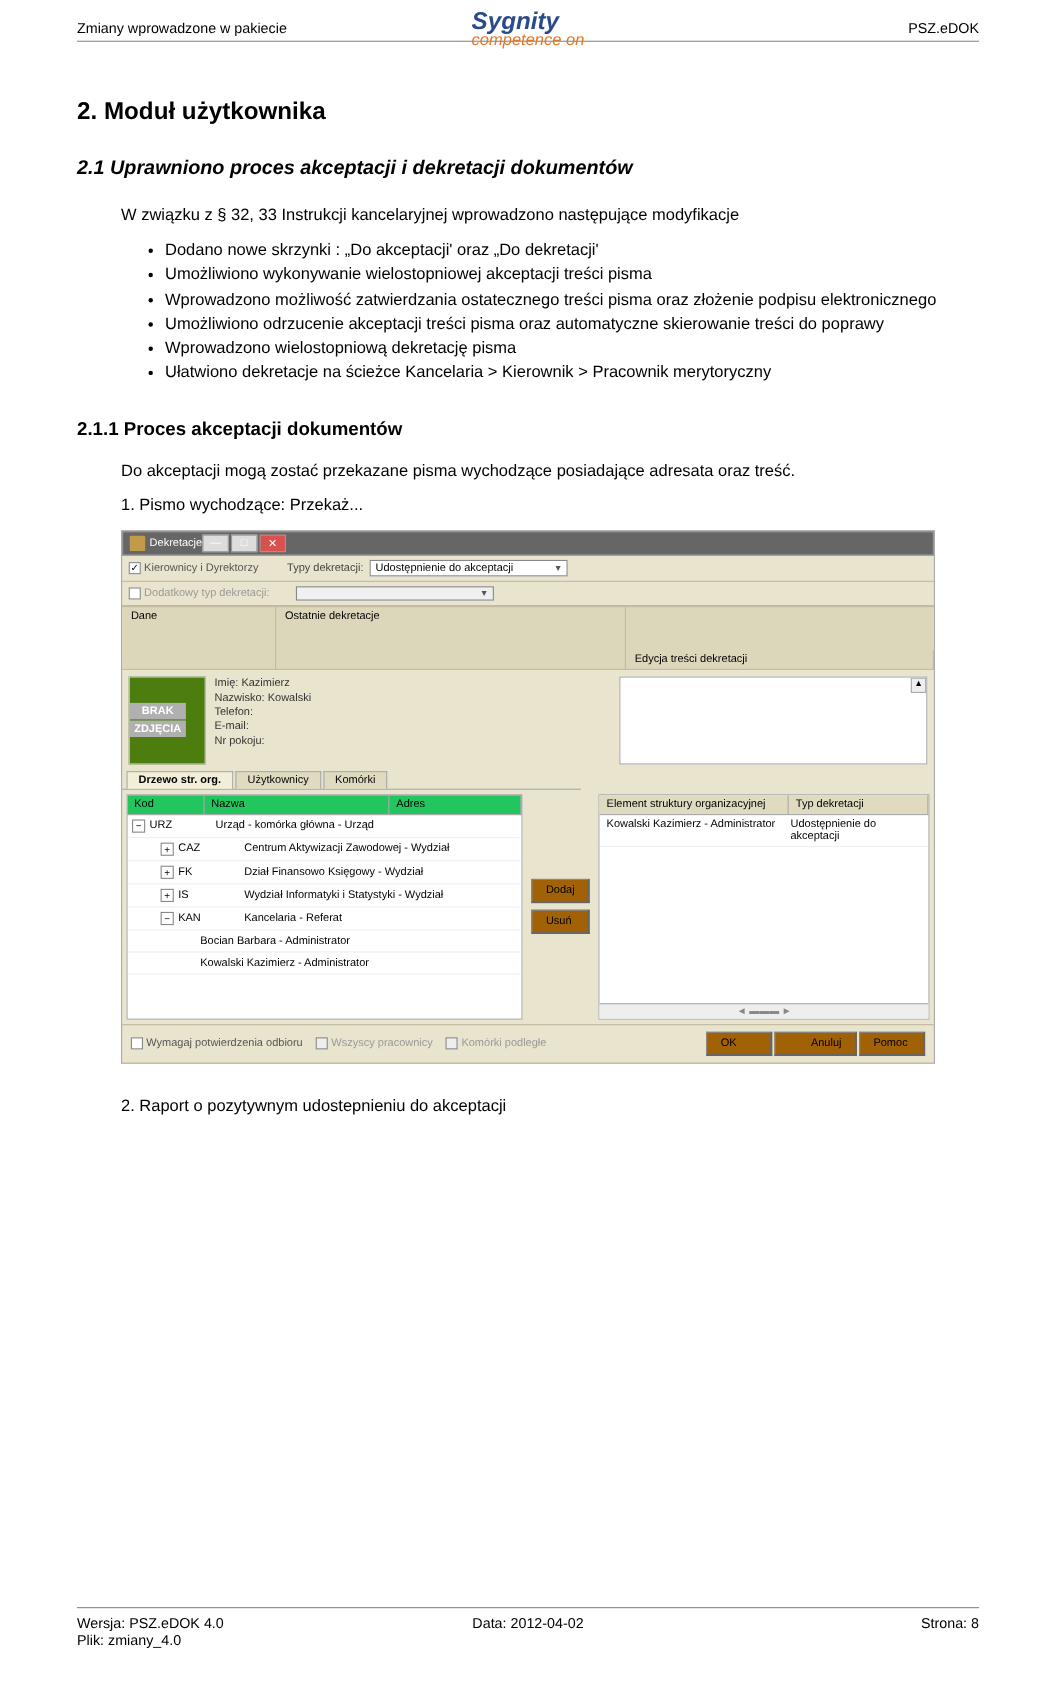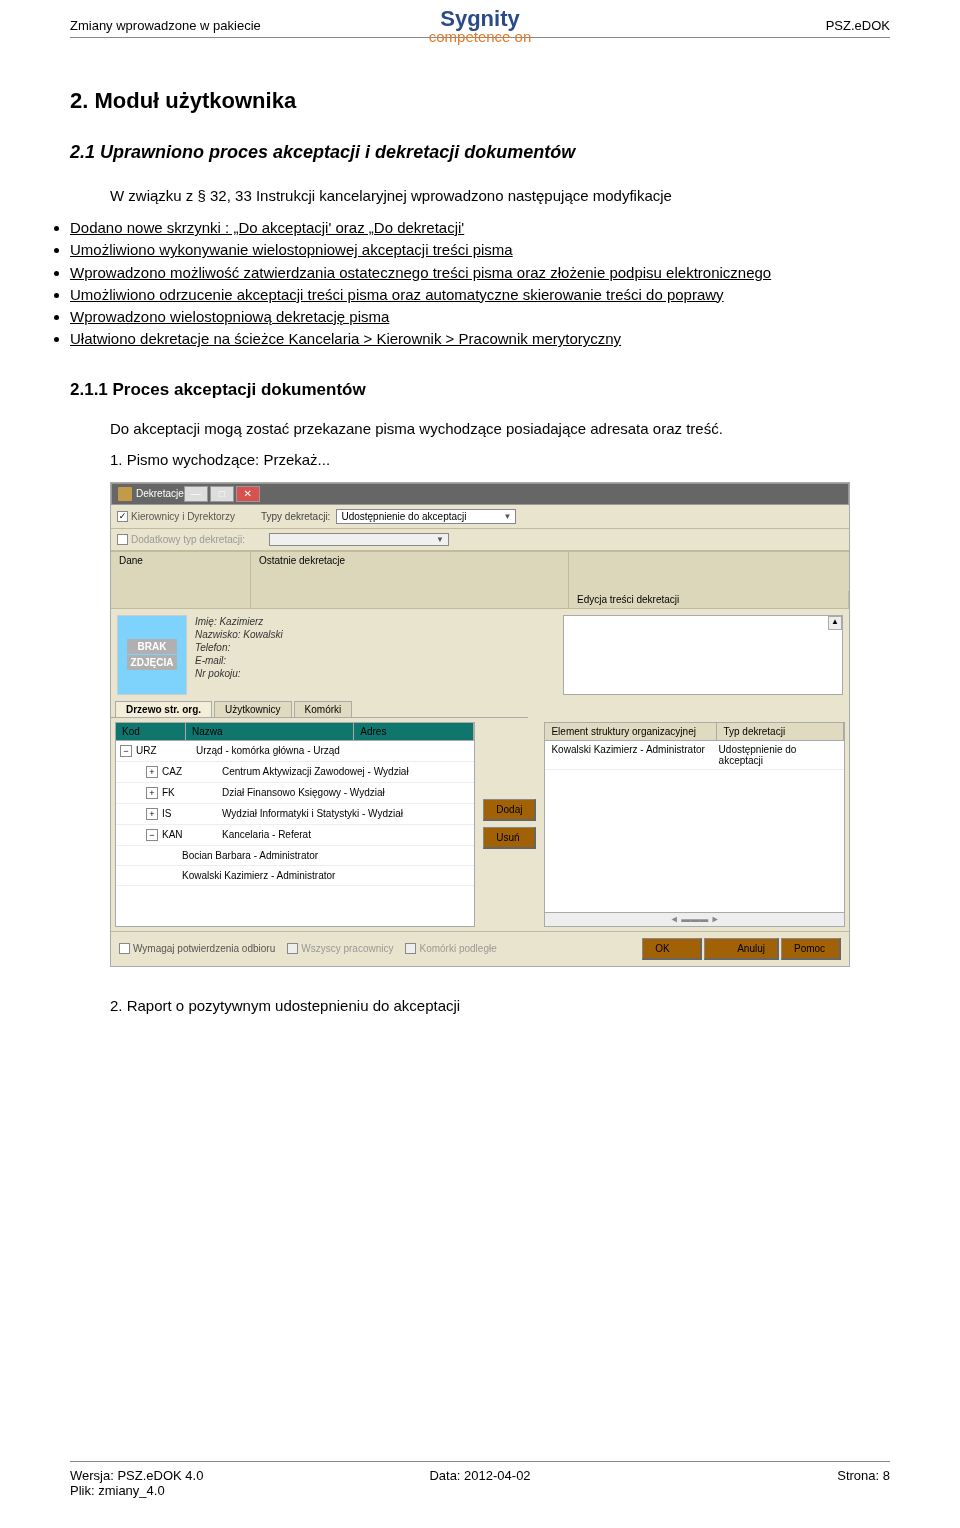--- a/index.html
+++ b/index.html
@@ -19,35 +19,35 @@
     padding: 12px 70px 4px 70px;
     border-bottom: 1px solid #888;
     margin: 0 70px 0 70px;
     padding: 4px 0;
   }
   .header-left { font-size: 13px; }
   .header-center {
     position: absolute;
     left: 50%;
     transform: translateX(-50%);
-    text-align: center;
+    font-style: italic;
     font-weight: bold;
     font-size: 22px;
     color: #2a4a8a;
   }
   .header-center .sub { font-size: 15px; color: #e07a2a; font-weight: normal; display: block; margin-top: -4px; }
   .header-right { font-size: 13px; }
   .content {
     padding: 50px 70px 20px 70px;
   }
   h1 { font-size: 22px; font-weight: bold; margin-bottom: 28px; }
   h2 { font-size: 18px; font-weight: bold; font-style: italic; margin-bottom: 24px; }
   h3 { font-size: 17px; font-weight: bold; margin: 30px 0 20px 0; }
   .intro { margin-left: 40px; margin-bottom: 14px; font-size: 15px; }
-  ul.bullets { margin-bottom: 20px; text-decoration: underline; }
+  ul.bullets { margin-left: 80px; margin-bottom: 20px; }
   ul.bullets li { list-style-type: disc; margin-bottom: 2px; font-size: 15px; line-height: 1.35; }
   .para { margin-left: 40px; margin-bottom: 14px; font-size: 15px; }
   .screenshot {
     margin: 10px 40px 30px 40px;
     border: 1px solid #aaa;
     background: #e9e4cd;
     font-size: 10px;
   }
   .titlebar {
     background: #666;
@@ -64,31 +64,31 @@
   .winbtn.close { background: #d9514e; color: #fff; }
   .toolbar-row { display: flex; align-items: center; gap: 6px; padding: 4px 6px; border-bottom: 1px solid #c0ba9f; }
   .checkbox { display: flex; align-items: center; gap: 3px; color: #555; }
   .checkbox .box { width: 11px; height: 11px; border: 1px solid #888; background: #fff; display:inline-flex; align-items:center; justify-content:center; font-size:9px; color:#000;}
   .fld-label { color: #444; }
   .select { background: #fff; border: 1px solid #888; padding: 1px 4px; min-width: 180px; display: inline-flex; justify-content: space-between; align-items: center; }
   .select .arrow { font-size: 8px; color: #555; }
   .pane-header { display: flex; background: #dcd7bb; border-top: 1px solid #c0ba9f; border-bottom: 1px solid #c0ba9f; }
   .pane-header > div { padding: 3px 8px; border-right: 1px solid #c0ba9f; }
   .dane-area { display: flex; padding: 6px; gap: 8px; }
-  .photo { width: 70px; height: 80px; background: #7dd3fc; display: flex; align-items: center; justify-content: center; text-align: center; color: #999; font-size: 10px; border: 1px solid #ccc; }
+  .photo { width: 70px; height: 80px; background: #4d7c0f; display: flex; align-items: center; text-align: center; color: #999; font-size: 10px; border: 1px solid #ccc; }
   .photo .brak { background: #b0b0b0; color: #fff; padding: 2px 4px; font-weight: bold; font-size: 10px; }
-  .info-fields { font-size: 10px; color: #333; line-height: 1.3; font-style: italic; }
+  .info-fields { font-size: 10px; color: #333; line-height: 1.3; }
   .edit-area { flex: 1; background: #fff; border: 1px solid #aaa; margin-left: 20px; min-height: 80px; position: relative; }
   .edit-area .scroll-arrow { position: absolute; right: 0; top: 0; width: 14px; height: 14px; background: #eee; border: 1px solid #aaa; text-align:center; font-size:8px; }
   .tabs { display: flex; border-bottom: 1px solid #aaa; padding-left: 4px; gap: 0; }
   .tab { padding: 2px 10px; background: #e0dbc0; border: 1px solid #aaa; border-bottom: none; margin-right: 2px; font-size: 10px; }
   .tab.active { background: #f2eed8; font-weight: bold; }
   .grid-area { display: flex; gap: 6px; padding: 4px; }
   .tree-pane { flex: 1.2; border: 1px solid #aaa; background: #fff; }
-  .grid-head { display: flex; background: #0f766e; border-bottom: 1px solid #aaa; }
+  .grid-head { display: flex; background: #22c55e; border-bottom: 1px solid #aaa; }
   .grid-head > div { padding: 3px 6px; border-right: 1px solid #aaa; font-weight: normal; }
   .col-kod { width: 70px; }
   .col-nazwa { flex: 1; }
   .col-adres { width: 120px; }
   .tree-row { display: flex; border-bottom: 1px solid #eee; align-items: center; padding: 4px 4px; }
   .tree-row .expander { width: 12px; height: 12px; border: 1px solid #888; display: inline-flex; align-items: center; justify-content: center; font-size: 9px; margin-right: 4px; background: #fff; }
   .tree-row .kod { width: 60px; }
   .tree-row .nazwa { flex: 1; }
   .tree-row.child { padding-left: 30px; }
   .tree-row.child2 { padding-left: 50px; }

